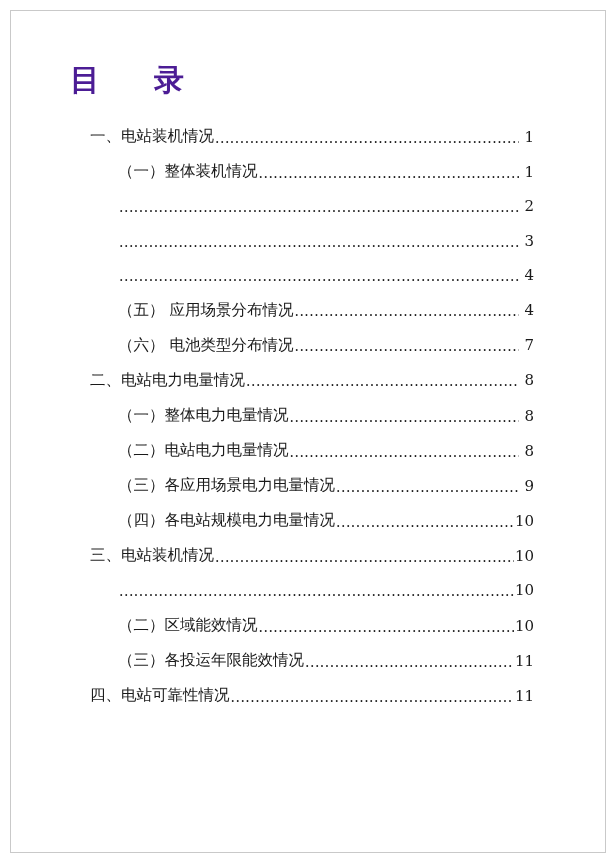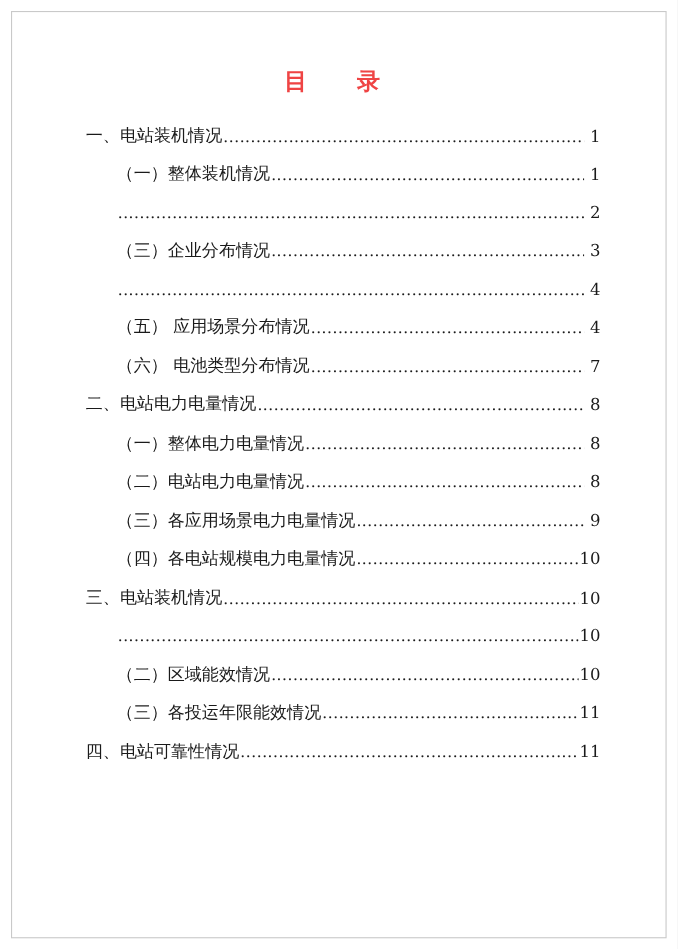--- a/index.html
+++ b/index.html
@@ -25,30 +25,30 @@
     border: 1px solid #c9c9c9;
     pointer-events: none;
   }
   .content {
     position: absolute;
     left: 70px;
     top: 60px;
     width: 476px;
   }
   .toc-title {
-    text-align: center;
-    font-size: 21px;
+    text-align: left;
+    font-size: 30px;
     font-weight: bold;
     letter-spacing: 12px;
-    color: #ef4444;
+    color: #4c1d95;
     margin: 0 0 26px 0;
     font-family: "DejaVu Serif", "Liberation Serif", serif;
   }
   .toc-list {
-    margin: 0;
+    margin: 12px;
     padding: 0;
     list-style: none;
   }
   .toc-item {
     display: flex;
     align-items: flex-end;
     font-size: 15.5px;
     color: #1a1a1a;
     line-height: 1.2;
     margin-bottom: 16.5px;
@@ -96,21 +96,20 @@
         <li class="toc-item level-2">
           <span class="label">（一）整体装机情况</span>
           <span class="dots">.......................................................................................................................</span>
           <span class="pageno">1</span>
         </li>
         <li class="toc-item level-2">
           <span class="dots">.......................................................................................................................</span>
           <span class="pageno">2</span>
         </li>
         <li class="toc-item level-2">
-          <span class="label">（三）企业分布情况</span>
           <span class="dots">.......................................................................................................................</span>
           <span class="pageno">3</span>
         </li>
         <li class="toc-item level-2">
           <span class="dots">.......................................................................................................................</span>
           <span class="pageno">4</span>
         </li>
         <li class="toc-item level-2">
           <span class="label">（五） 应用场景分布情况</span>
           <span class="dots">.......................................................................................................................</span>

